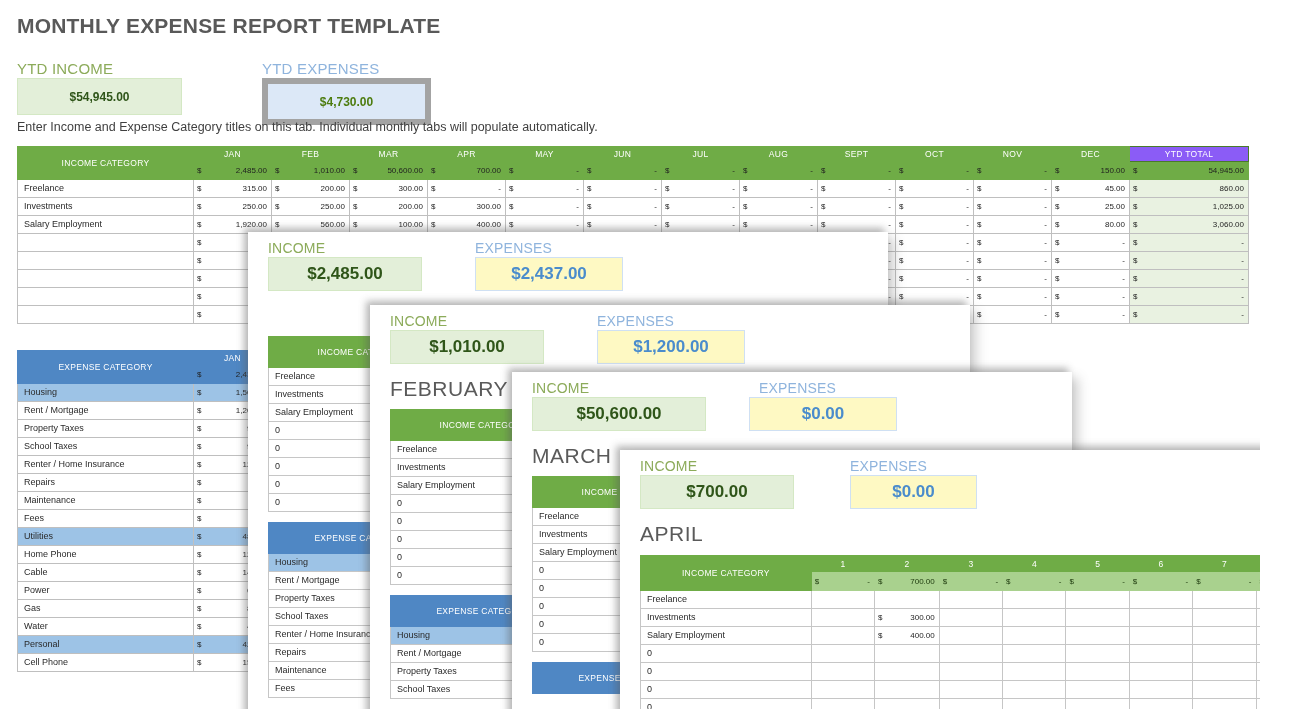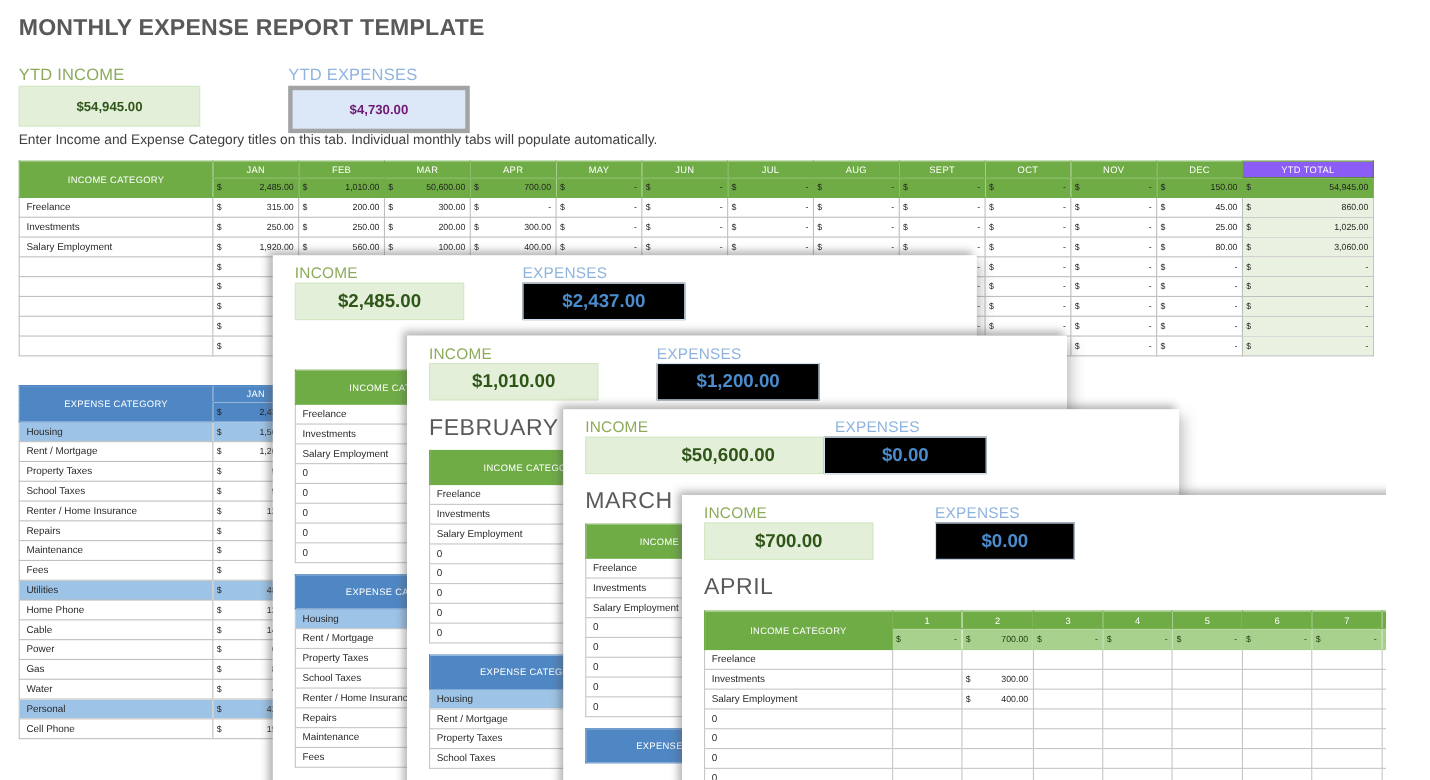--- a/index.html
+++ b/index.html
@@ -49,22 +49,22 @@
     font-size: 12px;
     font-weight: bold;
   }
   .kpi-box.green {
     background: #e3efd9;
     border: 1px solid #d4e8c4;
     color: #2f5519;
   }
   .kpi-box.blue {
     background: #dce8f7;
-    border: 4px solid #a3a3a3;
-    color: #701a75;
+    border: 6px solid #a3a3a3;
+    color: #4d7c0f;
     text-align: center;
   }
   .instruction {
     position: absolute;
     left: 17px;
     top: 120px;
     font-size: 12.5px;
     color: #3f3f3f;
     white-space: nowrap;
   }
@@ -179,21 +179,21 @@
     font-size: 17px;
     font-weight: bold;
     text-align: center;
   }
   .panel-kpi-box.green {
     background: #e3efd9;
     border: 1px solid #d4e8c4;
     color: #2f5519;
   }
   .panel-kpi-box.blue {
-    background: #000000;
+    background: #fef9c3;
     border: 1px solid #cfe0f3;
     color: #4a8ccc;
   }
   .month-name {
     position: absolute;
     font-size: 21px;
     color: #5a5a5a;
     letter-spacing: 0.5px;
   }
   .panel table.sheet td { border-color: #c6c6c6; }
@@ -1046,21 +1046,21 @@
               <td class="zero-cell">School Taxes</td>
               <td class="money"></td>
             </tr>
           </tbody>
         </table>
     </div>
   </div>
 
   <div class="panel" style="left:512px; top:372px; width:560px; height:370px;">
     <div class="panel-kpi-label green" style="left:20px; top:8px;">INCOME</div>
-    <div class="panel-kpi-box green" style="left:20px; top:25px; width:172px; height:32px;padding-left:43px;">$50,600.00</div>
+    <div class="panel-kpi-box green" style="left:20px; top:25px; width:172px; height:32px;">$50,600.00</div>
     <div class="panel-kpi-label blue" style="left:247px; top:8px;">EXPENSES</div>
     <div class="panel-kpi-box blue" style="left:237px; top:25px; width:146px; height:32px;">$0.00</div>
     <div class="month-name" style="left:20px; top:72px;">MARCH</div>
     <div style="position:absolute; left:20px; top:104px;">
       <table class="sheet panel-income-tbl">
           <tbody>
             <tr>
               <td class="hd-green" style="width: 185px; height: 30px;">INCOME CATEGORY</td>
               <td class="hd-green" style="width: 90px;"></td>
             </tr>

